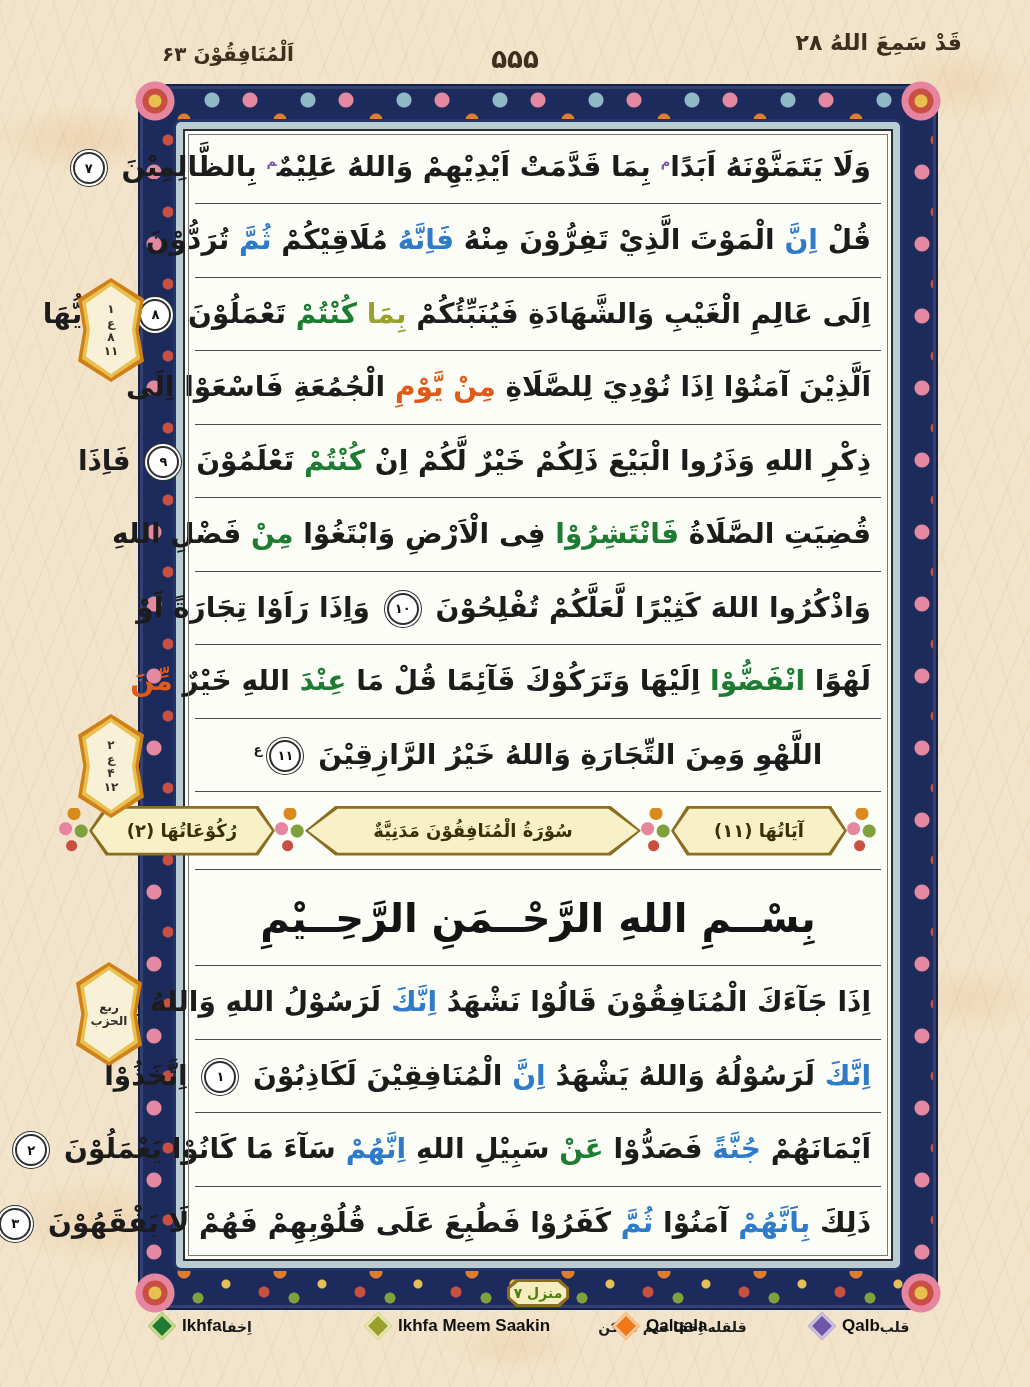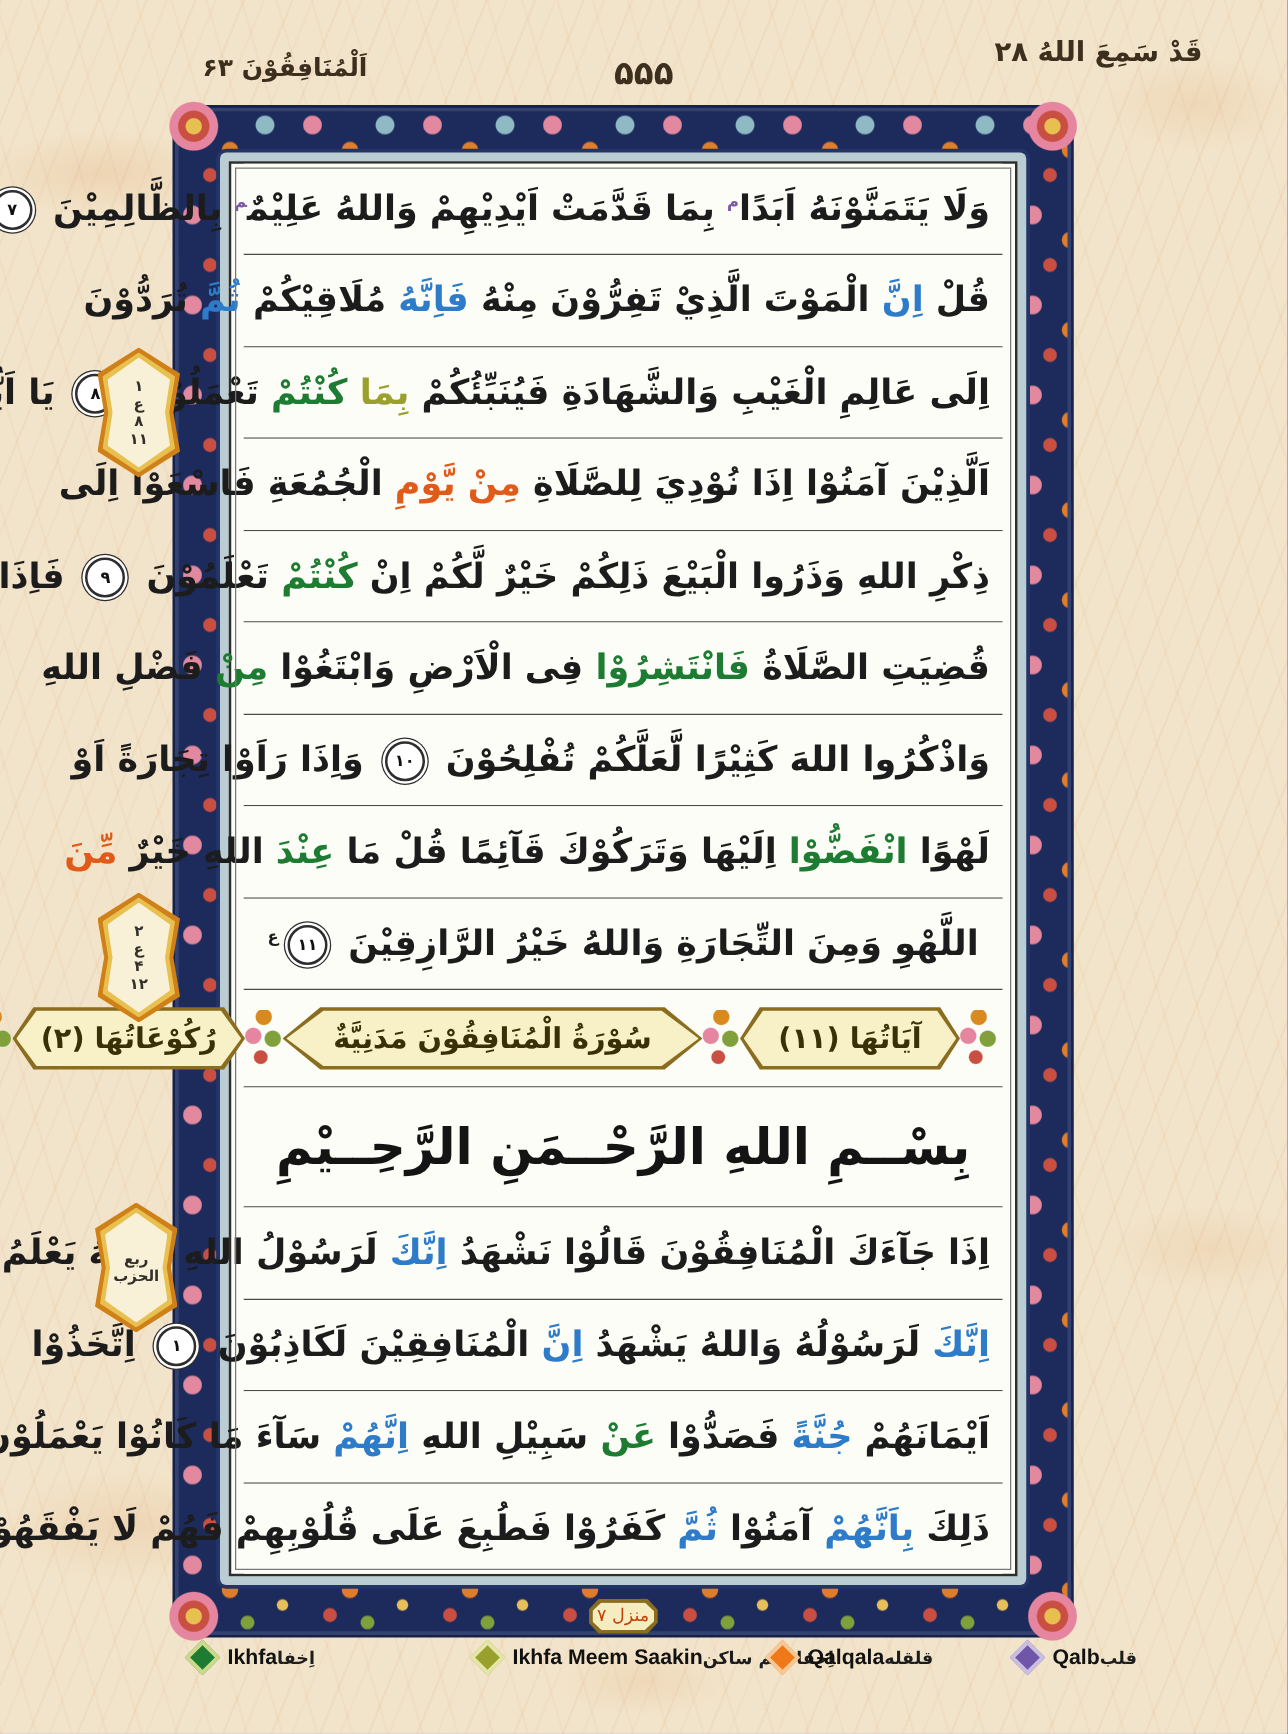--- a/index.html
+++ b/index.html
@@ -19,21 +19,21 @@
       repeating-linear-gradient(74deg, rgba(204,136,82,.06) 0 2px, transparent 2px 27px),
       #f2e4ca;
   }
   
   .hdr{position:absolute;top:0;left:0;width:100%;height:84px;color:#3c2f1d;}
   .hdr .juz{position:absolute;top:30px;right:68px;font-size:22px;font-weight:bold;direction:rtl;}
   .hdr .pno{position:absolute;top:44px;left:50%;transform:translateX(-50%);font-size:26px;font-weight:bold;}
   .hdr .sur{position:absolute;top:42px;left:162px;font-size:20px;font-weight:bold;direction:rtl;}
   
   .frame{
-    position:absolute;left:140px;top:86px;width:717px;height:1222px;box-sizing:border-box;
+    position:absolute;left:140px;top:86px;width:796px;height:1222px;box-sizing:border-box;
     background-color:#1d2b5c;
     background-image:
       radial-gradient(circle at 14px 14px, #e2899f 0 7px, transparent 8px),
       radial-gradient(circle at 44px 34px, #df7d2a 0 6px, transparent 7px),
       radial-gradient(circle at 72px 14px, #8fb9c4 0 7px, transparent 8px),
       radial-gradient(circle at 28px 54px, #c94f43 0 5px, transparent 6px),
       radial-gradient(circle at 58px 60px, #7fa03a 0 5px, transparent 6px),
       radial-gradient(circle at 86px 46px, #e8c05a 0 4px, transparent 5px);
     background-size:96px 72px;
     border-radius:12px;
@@ -68,21 +68,21 @@
     font-size:13px;line-height:1;color:#111;margin:0 7px;vertical-align:middle;background:#fff;
   }
   
   .row-banner{flex:0 0 78px;direction:rtl;display:flex;align-items:center;justify-content:space-between;padding:0 4px;}
   .cart{position:relative;height:54px;flex:0 0 auto;}
   .cart .gold{position:absolute;inset:0;background:#8a6d1f;
     clip-path:polygon(0 50%,9% 4%,91% 4%,100% 50%,91% 96%,9% 96%);}
   .cart .cream{position:absolute;inset:3px;background:#f8f0c6;
     clip-path:polygon(0 50%,9% 4%,91% 4%,100% 50%,91% 96%,9% 96%);}
   .cart .ct{position:absolute;inset:0;display:flex;align-items:center;justify-content:center;
-    font-size:23px;font-weight:bold;color:#3a3008;direction:rtl;white-space:nowrap;}
+    font-size:18px;font-weight:bold;color:#3a3008;direction:rtl;white-space:nowrap;}
   .orn{width:30px;height:46px;flex:0 0 auto;
     background:
       radial-gradient(circle at 50% 12%, #d98a1f 0 6px, transparent 7px),
       radial-gradient(circle at 22% 45%, #e585a0 0 6px, transparent 7px),
       radial-gradient(circle at 74% 50%, #7fa03a 0 6px, transparent 7px),
       radial-gradient(circle at 42% 82%, #c94f43 0 5px, transparent 6px);}
   
   .row-bismillah{flex:0 0 96px;display:flex;align-items:center;justify-content:center;
     direction:rtl;font-size:40px;font-weight:bold;color:#141414;}
   
@@ -94,21 +94,21 @@
   .medal .mi{position:absolute;inset:8px;background:#f8f1d8;
     clip-path:polygon(50% 0,100% 20%,92% 50%,100% 80%,50% 100%,0 80%,8% 50%,0 20%);
     display:flex;flex-direction:column;align-items:center;justify-content:center;gap:1px;}
   .medal .mi span{font-size:12px;line-height:13px;font-weight:bold;color:#33302a;direction:rtl;}
   
   .manzil{position:absolute;bottom:4px;left:50%;transform:translateX(-50%);z-index:4;}
   .manzil .bo{position:absolute;inset:-3px;background:#8a6d1f;
     clip-path:polygon(15% 0,85% 0,100% 32%,100% 68%,85% 100%,15% 100%,0 68%,0 32%);}
   .manzil .bi{position:relative;background:#f5ecc0;padding:3px 4px;
     clip-path:polygon(15% 0,85% 0,100% 32%,100% 68%,85% 100%,15% 100%,0 68%,0 32%);
-    font-size:14px;font-weight:normal;color:#c2410c;direction:rtl;white-space:nowrap;}
+    font-size:14px;font-weight:bold;color:#4d7c0f;direction:rtl;white-space:nowrap;}
   
   .legend-item{position:absolute;display:flex;flex-direction:row;align-items:flex-start;}
   .l-top{display:flex;align-items:center;gap:10px;}
   .diamond{width:14px;height:14px;transform:rotate(45deg);flex:0 0 auto;}
   .l-en{font-family:"Liberation Sans",sans-serif;font-weight:bold;font-size:17px;color:#111;}
   .l-ar{font-size:14px;font-weight:bold;color:#1d1d1d;direction:rtl;margin-top:2px;align-self:center;}
 </style>
 </head>
 <body>
 
@@ -203,21 +203,21 @@
       </div>
     </div>
   <div id="legend">
       <div class="legend-item" style="left: 152px; top: 1316px;">
         <div class="l-top">
           <span class="diamond" style="background: rgb(30, 124, 50); border: 3px solid rgb(205, 217, 138);"></span>
           <span class="l-en">Ikhfa</span>
         </div>
         <div class="l-ar">اِخفا</div>
       </div>
-      <div class="legend-item" style="left: 380px; top: 1316px;">
+      <div class="legend-item" style="left: 368px; top: 1316px; gap: 48px;">
         <div class="l-top">
           <span class="diamond" style="background: rgb(154, 160, 44); border: 3px solid rgb(227, 230, 168);"></span>
           <span class="l-en">Ikhfa Meem Saakin</span>
         </div>
         <div class="l-ar">اِخفا ميم ساكن</div>
       </div>
       <div class="legend-item" style="left: 616px; top: 1316px;">
         <div class="l-top">
           <span class="diamond" style="background: rgb(239, 120, 24); border: 3px solid rgb(246, 200, 151);"></span>
           <span class="l-en">Qalqala</span>

